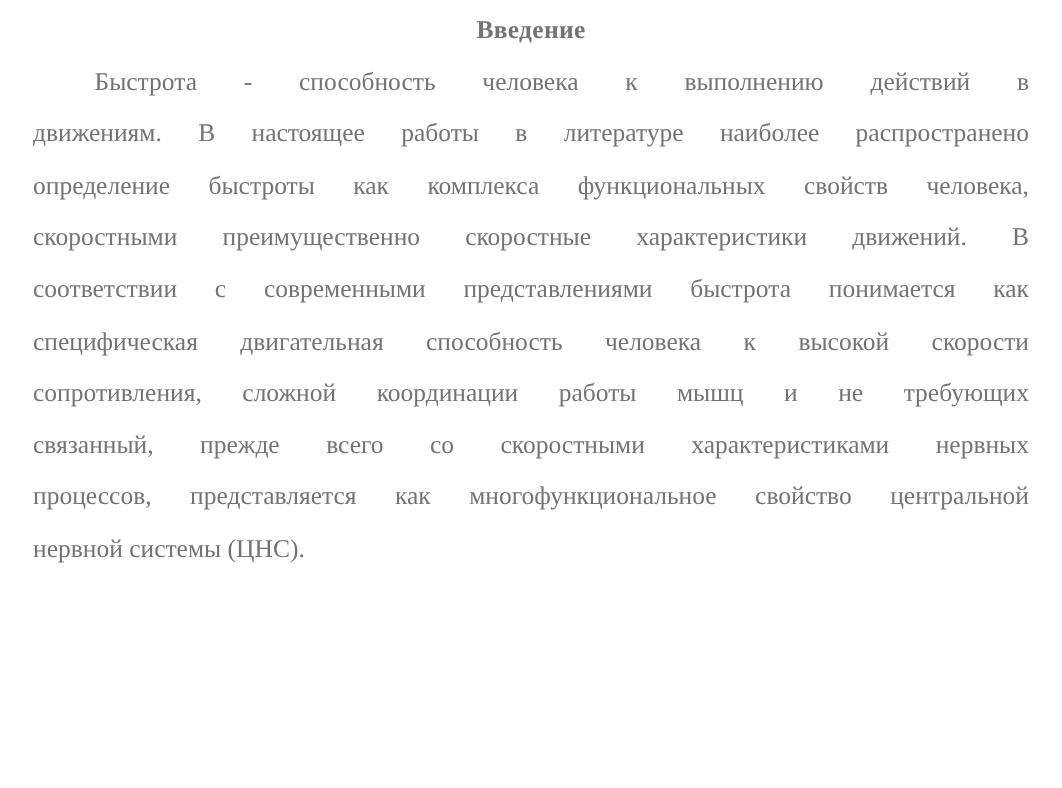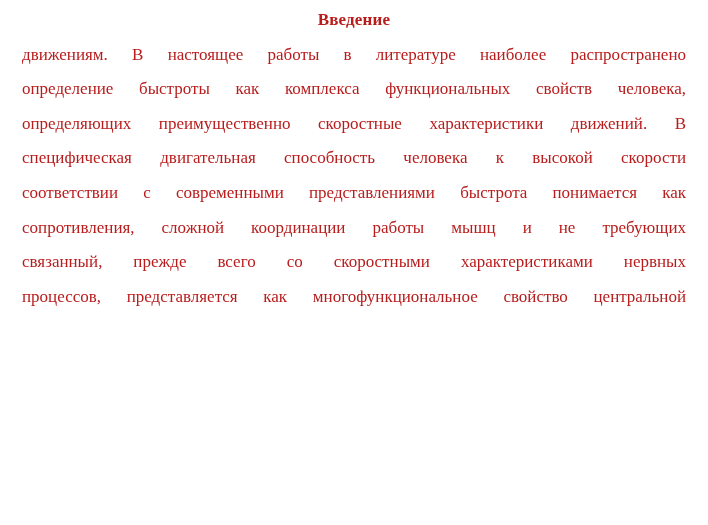--- a/index.html
+++ b/index.html
@@ -6,21 +6,21 @@
     margin: 0;
     padding: 0;
     background: #ffffff;
   }
   .page {
     width: 708px;
     height: 525px;
     box-sizing: border-box;
     padding: 3px 22px 0 22px;
     background: #ffffff;
-    color: #b91c1c;
+    color: #737373;
     font-family: "Liberation Serif", "DejaVu Serif", serif;
     font-size: 17px;
     overflow: hidden;
   }
   .doc-title {
     margin: 0;
     font-size: 17px;
     font-weight: bold;
     text-align: center;
     line-height: 34.6px;
@@ -44,22 +44,24 @@
     text-align: left;
     text-align-last: left;
   }
 </style>
 </head>
 <body>
 
 <div class="page">
   <h1 class="doc-title">Введение</h1>
   <div class="paragraph">
+      <div class="line first">Быстрота - способность человека к выполнению действий в</div>
       <div class="line">движениям. В настоящее работы в литературе наиболее распространено</div>
       <div class="line">определение быстроты как комплекса функциональных свойств человека,</div>
-      <div class="line">определяющих преимущественно скоростные характеристики движений. В</div>
+      <div class="line">скоростными преимущественно скоростные характеристики движений. В</div>
+      <div class="line">соответствии с современными представлениями быстрота понимается как</div>
       <div class="line">специфическая двигательная способность человека к высокой скорости</div>
-      <div class="line">соответствии с современными представлениями быстрота понимается как</div>
       <div class="line">сопротивления, сложной координации работы мышц и не требующих</div>
       <div class="line">связанный, прежде всего со скоростными характеристиками нервных</div>
       <div class="line">процессов, представляется как многофункциональное свойство центральной</div>
+      <div class="line last">нервной системы (ЦНС).</div>
     </div>
 </div>
 
 </body></html>

